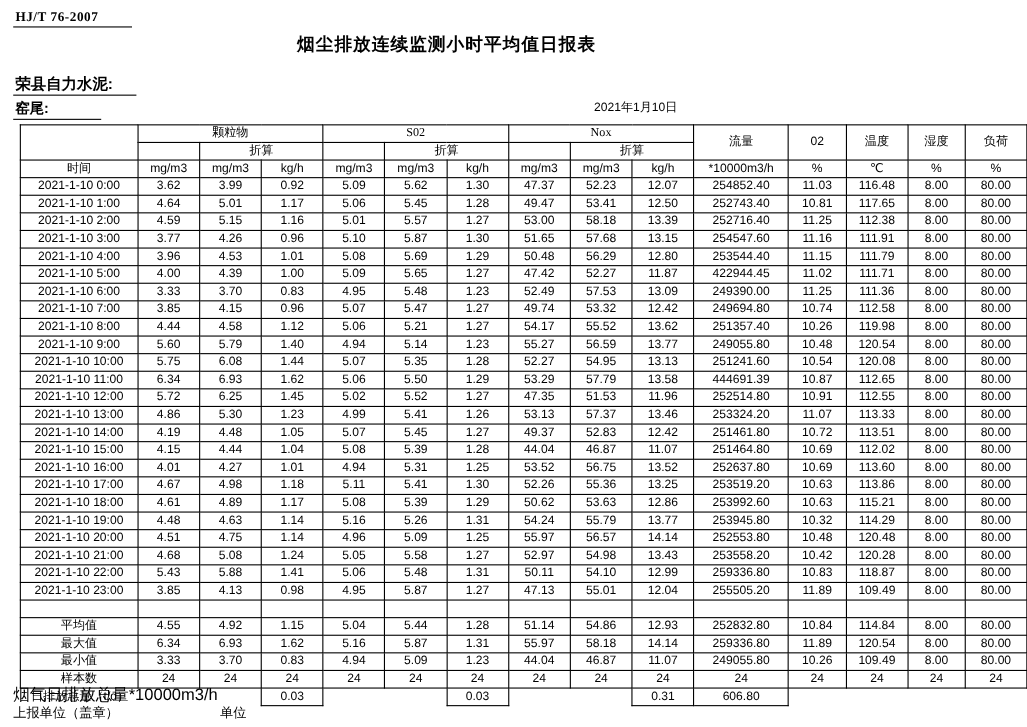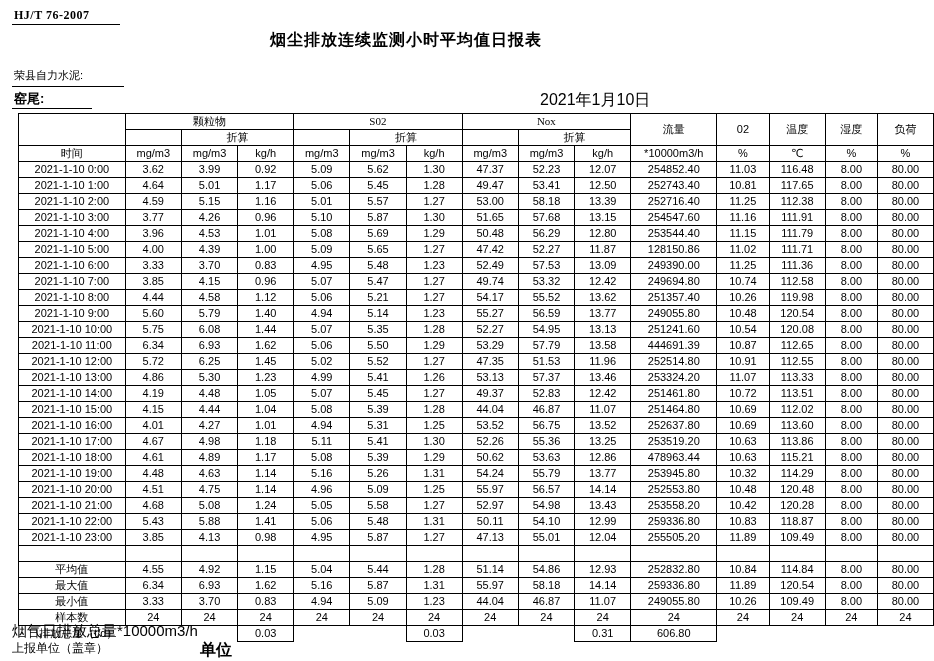--- a/index.html
+++ b/index.html
@@ -22,37 +22,37 @@
     border-bottom:1px solid #000;
   }
   .doc-title{
     position:absolute;left:0;top:30px;width:812px;
     text-align:center;
     font-size:16px;font-weight:bold;
     letter-spacing:1px;
   }
   .company{
     position:absolute;left:14px;top:68px;
-    font-size:11px;font-weight:normal;
+    font-size:14px;font-weight:bold;
   }
   .company-rule{
     position:absolute;left:12px;top:86px;width:112px;height:0;
     border-bottom:1px solid #000;
   }
   .device{
     position:absolute;left:14px;top:90px;
     font-size:13px;font-weight:bold;
   }
   .device-rule{
     position:absolute;left:12px;top:108px;width:80px;height:0;
     border-bottom:1px solid #000;
   }
   .report-date{
     position:absolute;left:540px;top:90px;
-    font-size:16px;
+    font-size:11px;
   }
   table.main{
     position:absolute;left:18px;top:113px;
     border-collapse:collapse;
     table-layout:fixed;
   }
   table.main td,table.main th{
     border:1px solid #000;
     font-size:11px;
     font-weight:normal;
@@ -73,21 +73,21 @@
   .load{width:56px;text-align:right;padding-right:8px;}
   .blank-row td{height:15px;}
   .lbl{text-align:center;}
   .foot1{
     position:absolute;left:12px;top:622px;font-size:15px;
   }
   .foot2{
     position:absolute;left:12px;top:640px;font-size:12px;
   }
   .foot2b{
-    position:absolute;left:200px;top:640px;font-size:16px;font-weight:bold;
+    position:absolute;left:200px;top:640px;font-size:12px;
   }
 </style>
 </head>
 <body>
 
 <div class="std-code">HJ/T  76-2007</div>
 <div class="std-rule"></div>
 
 <div class="doc-title">烟尘排放连续监测小时平均值日报表</div>
 
@@ -245,21 +245,21 @@
         <td class="time-col">2021-1-10 5:00</td>
         <td class="num">4.00</td>
         <td class="num">4.39</td>
         <td class="num">1.00</td>
         <td class="num">5.09</td>
         <td class="num">5.65</td>
         <td class="num">1.27</td>
         <td class="num">47.42</td>
         <td class="num">52.27</td>
         <td class="num">11.87</td>
-        <td class="flow">128150.86</td>
+        <td class="flow">422944.45</td>
         <td class="o2">11.02</td>
         <td class="temp">111.71</td>
         <td class="hum">8.00</td>
         <td class="load">80.00</td>
       </tr>
       <tr>
         <td class="time-col">2021-1-10 6:00</td>
         <td class="num">3.33</td>
         <td class="num">3.70</td>
         <td class="num">0.83</td>
@@ -466,21 +466,21 @@
         <td class="time-col">2021-1-10 18:00</td>
         <td class="num">4.61</td>
         <td class="num">4.89</td>
         <td class="num">1.17</td>
         <td class="num">5.08</td>
         <td class="num">5.39</td>
         <td class="num">1.29</td>
         <td class="num">50.62</td>
         <td class="num">53.63</td>
         <td class="num">12.86</td>
-        <td class="flow">478963.44</td>
+        <td class="flow">253992.60</td>
         <td class="o2">10.63</td>
         <td class="temp">115.21</td>
         <td class="hum">8.00</td>
         <td class="load">80.00</td>
       </tr>
       <tr>
         <td class="time-col">2021-1-10 19:00</td>
         <td class="num">4.48</td>
         <td class="num">4.63</td>
         <td class="num">1.14</td>

